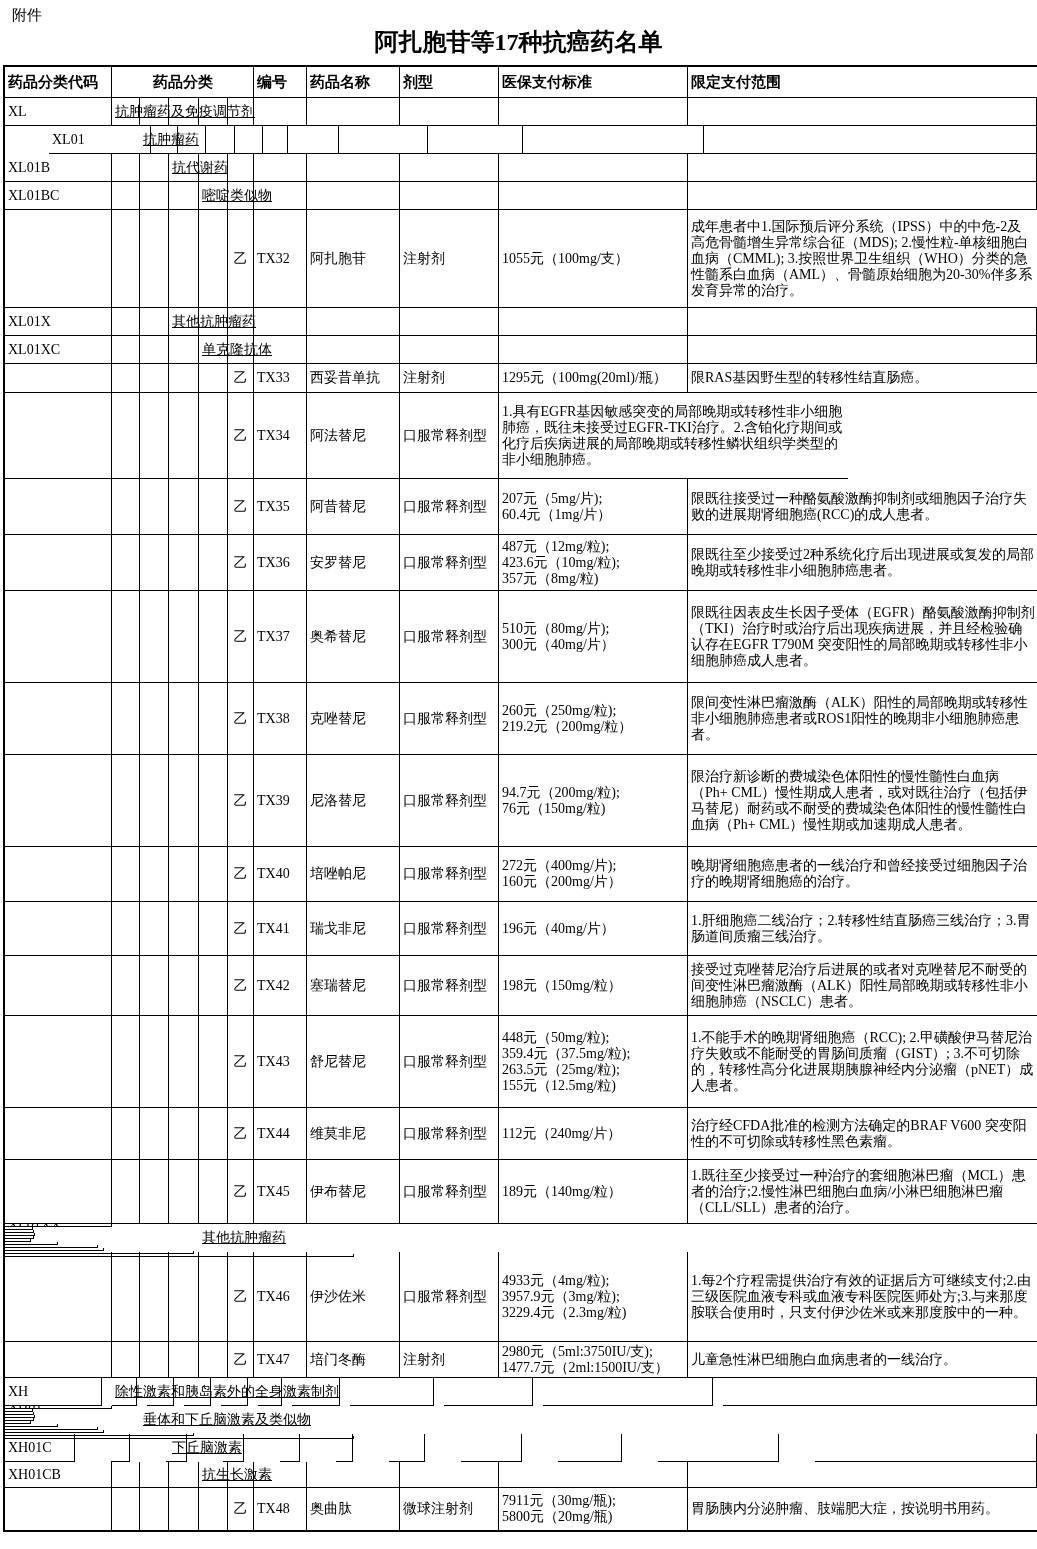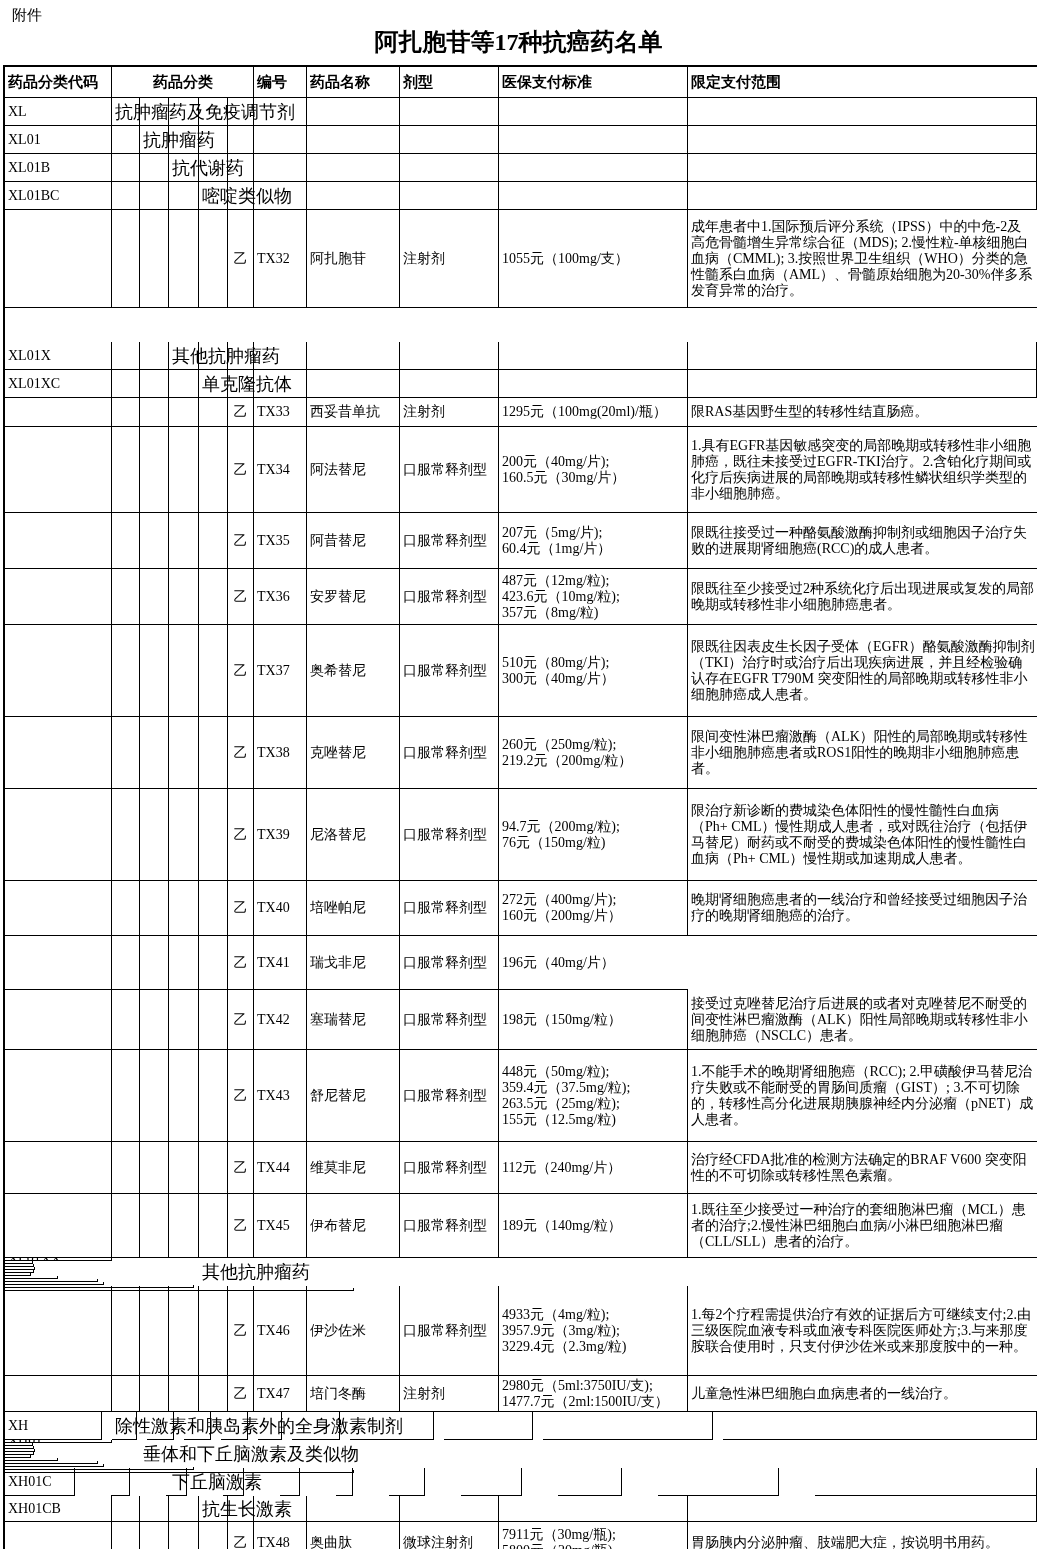--- a/index.html
+++ b/index.html
@@ -23,21 +23,21 @@
   .c-s5{width:26px;justify-content:center;padding:1px 0;}
   .c-num{width:53px;}
   .c-name{width:93px;}
   .c-dos{width:99px;}
   .c-price{width:189px;white-space:pre-line;}
   .c-scope{width:349px;}
   .c-catspan{width:142px;justify-content:center;}
   .th{font-weight:bold;font-size:15px;}
   .header .td{border-bottom:1px solid #000;}
   .cat-overlay{position:absolute;top:0;bottom:1px;display:flex;align-items:center;
-               white-space:nowrap;font-size:18px;pointer-events:none;}
+               white-space:nowrap;font-size:14px;pointer-events:none;text-decoration:underline;}
   .lvl1{left:110px;}.lvl2{left:138px;}.lvl3{left:167px;}.lvl4{left:197px;}
 </style>
 </head>
 <body>
 
 <div class="attachment">附件</div>
 <h1 class="title">阿扎胞苷等17种抗癌药名单</h1>
 
 <div class="table">
   <div class="tr header" style="height:31px">
@@ -57,21 +57,21 @@
     <div class="td c-s3"></div>
     <div class="td c-s4"></div>
     <div class="td c-s5"></div>
     <div class="td c-num"></div>
     <div class="td c-name"></div>
     <div class="td c-dos"></div>
     <div class="td c-price"></div>
     <div class="td c-scope"></div>
     <div class="cat-overlay lvl1">抗肿瘤药及免疫调节剂</div>
   </div>
-      <div class="tr" style="height: 28px;">
+      <div class="tr" style="height: 28px; padding-left: 44px;">
     <div class="td c-code">XL01</div>
     <div class="td c-s1"></div>
     <div class="td c-s2"></div>
     <div class="td c-s3"></div>
     <div class="td c-s4"></div>
     <div class="td c-s5"></div>
     <div class="td c-num"></div>
     <div class="td c-name"></div>
     <div class="td c-dos"></div>
     <div class="td c-price"></div>
@@ -112,21 +112,21 @@
     <div class="td c-s2"></div>
     <div class="td c-s3"></div>
     <div class="td c-s4"></div>
     <div class="td c-s5">乙</div>
     <div class="td c-num">TX32</div>
     <div class="td c-name">阿扎胞苷</div>
     <div class="td c-dos">注射剂</div>
     <div class="td c-price">1055元（100mg/支）</div>
     <div class="td c-scope">成年患者中1.国际预后评分系统（IPSS）中的中危-2及高危骨髓增生异常综合征（MDS); 2.慢性粒-单核细胞白血病（CMML); 3.按照世界卫生组织（WHO）分类的急性髓系白血病（AML）、骨髓原始细胞为20-30%伴多系发育异常的治疗。</div>
   </div>
-      <div class="tr" style="height: 28px; margin-top: 34px;">
+      <div class="tr" style="height: 28px;">
     <div class="td c-code">XL01X</div>
     <div class="td c-s1"></div>
     <div class="td c-s2"></div>
     <div class="td c-s3"></div>
     <div class="td c-s4"></div>
     <div class="td c-s5"></div>
     <div class="td c-num"></div>
     <div class="td c-name"></div>
     <div class="td c-dos"></div>
     <div class="td c-price"></div>
@@ -163,22 +163,20 @@
       <div class="tr" style="height: 86px;">
     <div class="td c-code"></div>
     <div class="td c-s1"></div>
     <div class="td c-s2"></div>
     <div class="td c-s3"></div>
     <div class="td c-s4"></div>
     <div class="td c-s5">乙</div>
     <div class="td c-num">TX34</div>
     <div class="td c-name">阿法替尼</div>
     <div class="td c-dos">口服常释剂型</div>
-    <div class="td c-price">200元（40mg/片);
-160.5元（30mg/片）</div>
     <div class="td c-scope">1.具有EGFR基因敏感突变的局部晚期或转移性非小细胞肺癌，既往未接受过EGFR-TKI治疗。2.含铂化疗期间或化疗后疾病进展的局部晚期或转移性鳞状组织学类型的非小细胞肺癌。</div>
   </div>
       <div class="tr" style="height: 56px;">
     <div class="td c-code"></div>
     <div class="td c-s1"></div>
     <div class="td c-s2"></div>
     <div class="td c-s3"></div>
     <div class="td c-s4"></div>
     <div class="td c-s5">乙</div>
     <div class="td c-num">TX35</div>
@@ -263,20 +261,21 @@
     <div class="td c-code"></div>
     <div class="td c-s1"></div>
     <div class="td c-s2"></div>
     <div class="td c-s3"></div>
     <div class="td c-s4"></div>
     <div class="td c-s5">乙</div>
     <div class="td c-num">TX41</div>
     <div class="td c-name">瑞戈非尼</div>
     <div class="td c-dos">口服常释剂型</div>
     <div class="td c-price">196元（40mg/片）</div>
+    <div class="td c-scope">1.肝细胞癌二线治疗；2.转移性结直肠癌三线治疗；3.胃肠道间质瘤三线治疗。</div>
   </div>
       <div class="tr" style="height: 60px;">
     <div class="td c-code"></div>
     <div class="td c-s1"></div>
     <div class="td c-s2"></div>
     <div class="td c-s3"></div>
     <div class="td c-s4"></div>
     <div class="td c-s5">乙</div>
     <div class="td c-num">TX42</div>
     <div class="td c-name">塞瑞替尼</div>

